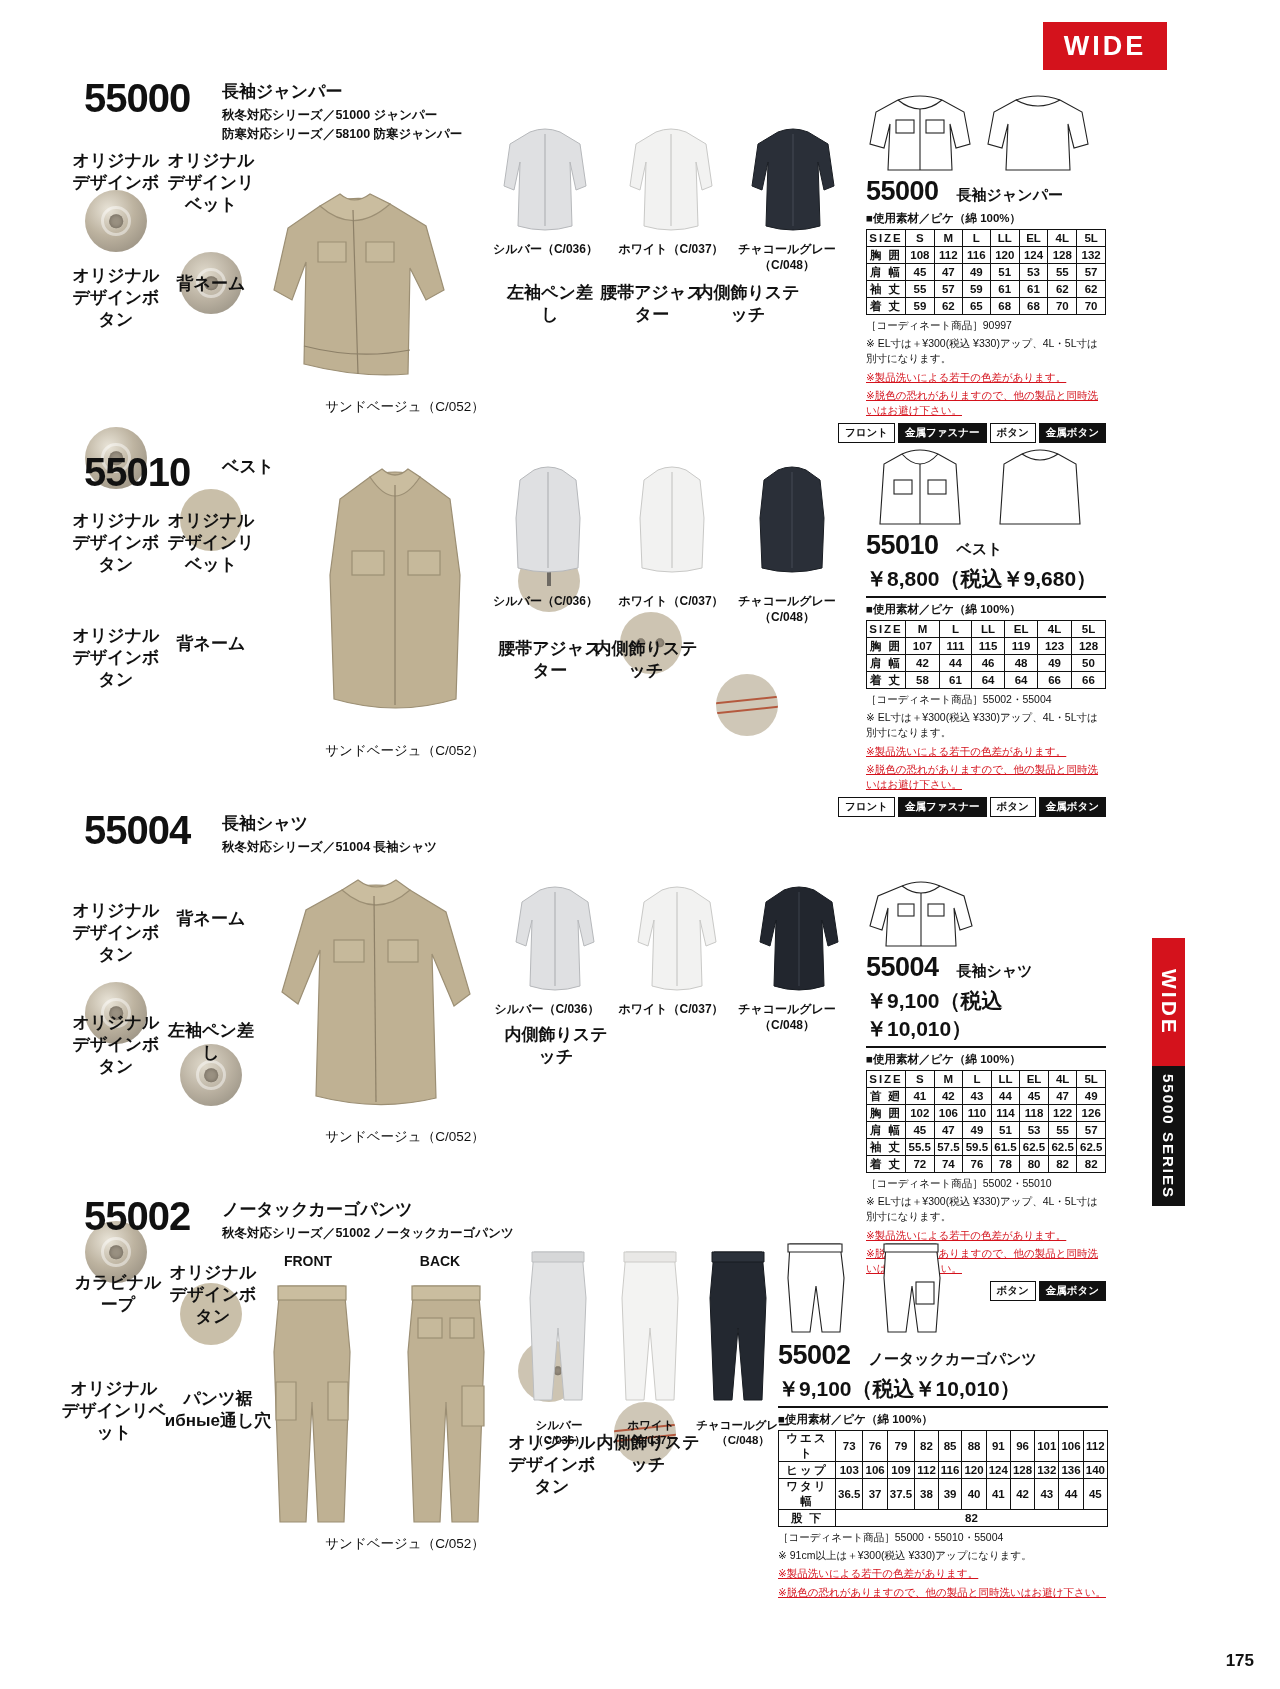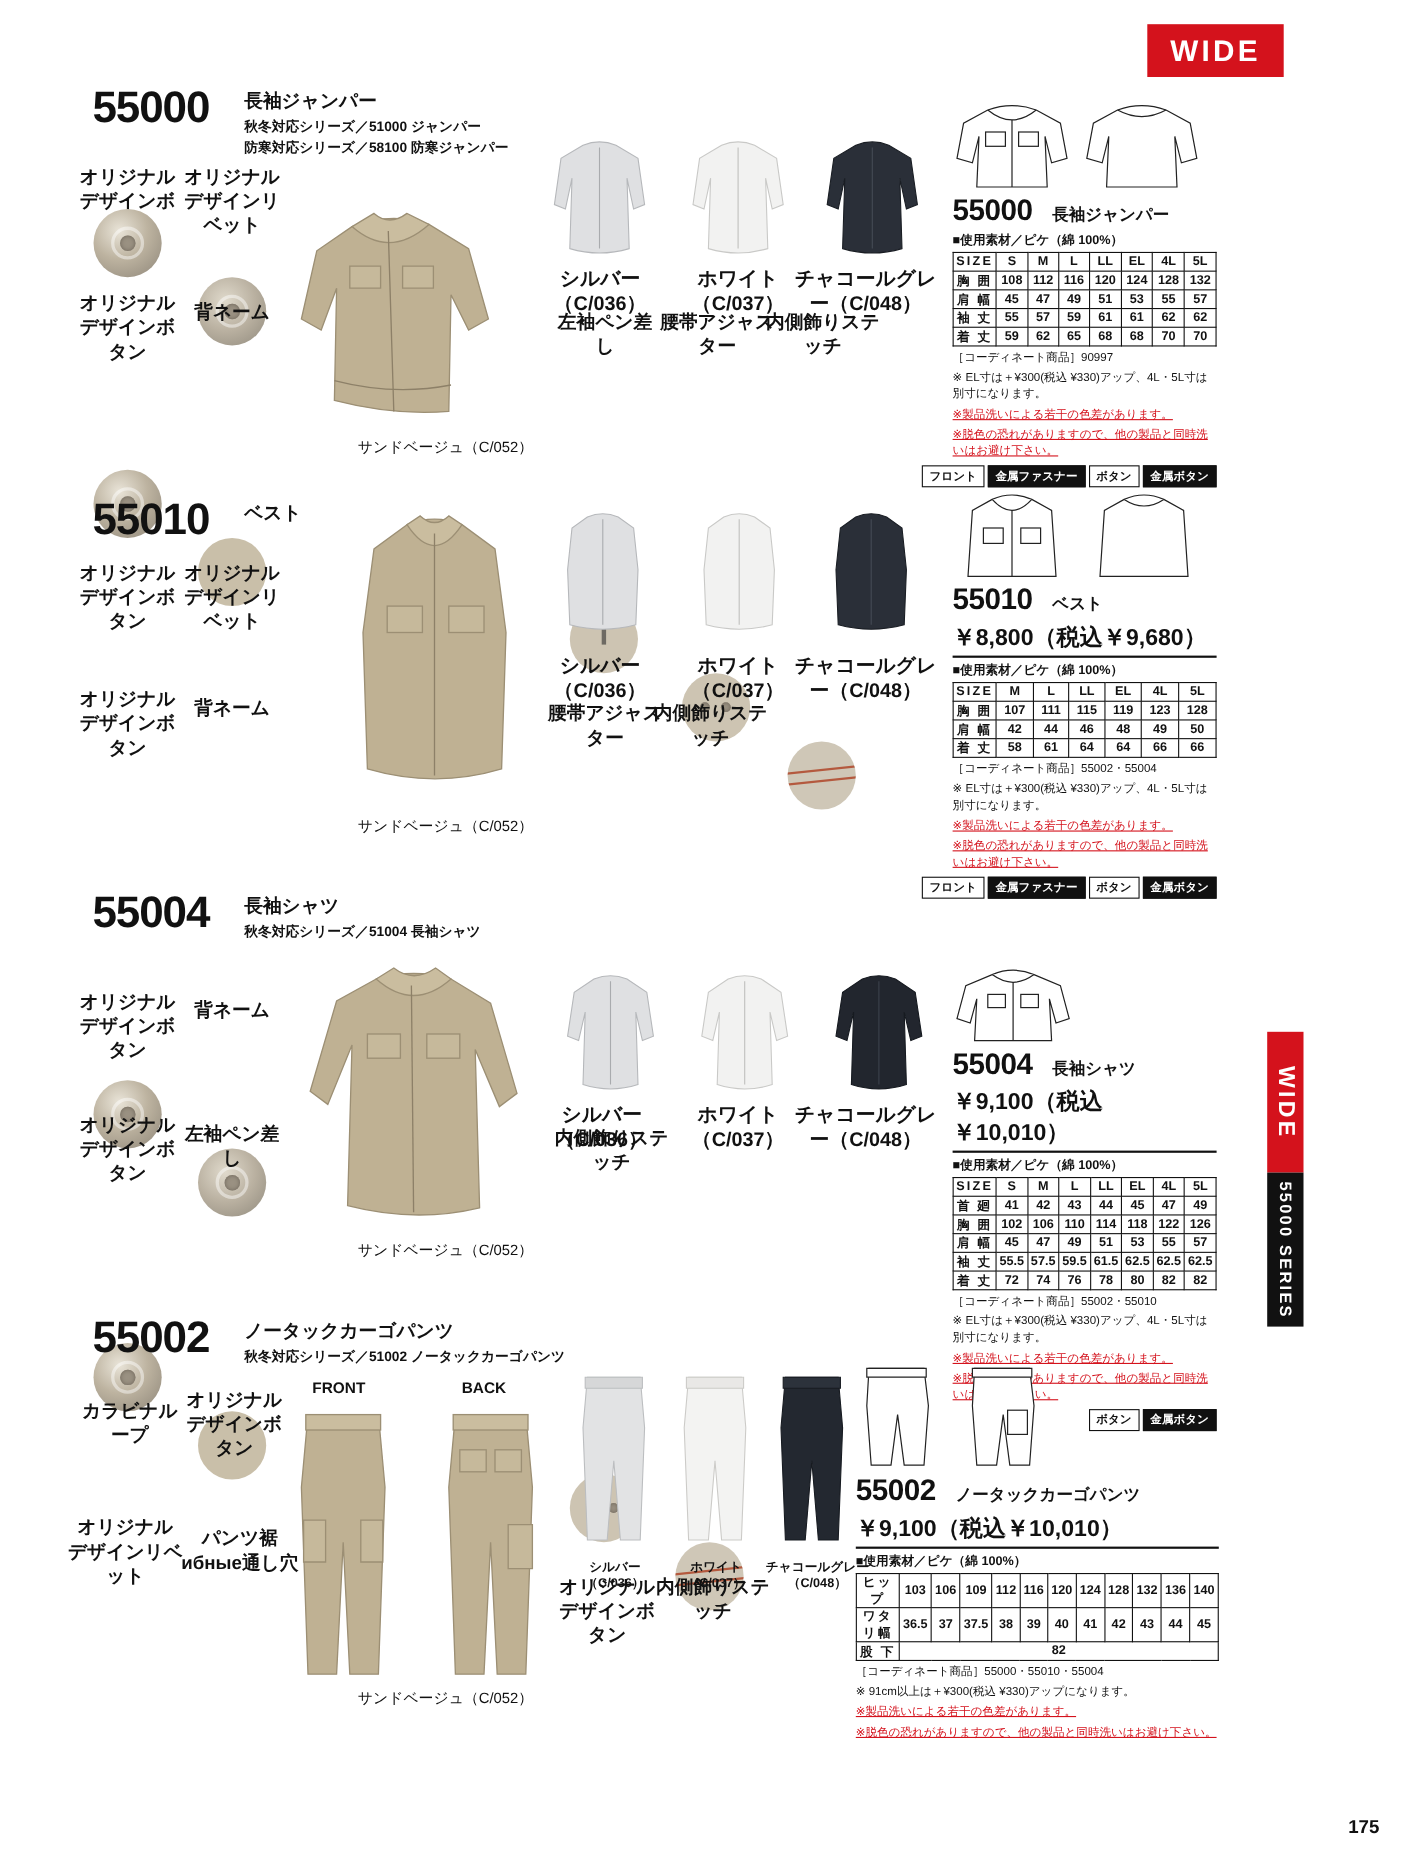--- a/index.html
+++ b/index.html
@@ -4,21 +4,21 @@
 <style>
   html,body{margin:0;padding:0;background:#fff;}
   body{width:1280px;height:1689px;position:relative;font-family:"Liberation Sans","DejaVu Sans",sans-serif;color:#111;overflow:hidden;}
   .page{position:relative;width:1280px;height:1689px;}
 
   
   .abs{position:absolute;}
   .code{font-size:40px;font-weight:bold;letter-spacing:-1px;line-height:1;}
   .name{font-size:17px;font-weight:bold;}
   .sub{font-size:12.5px;font-weight:bold;line-height:1.45;}
-  .cap{font-size:18px;font-weight:bold;text-align:center;line-height:1.3;}
+  .cap{font-size:12px;font-weight:bold;text-align:center;line-height:1.3;}
   .smcap{font-size:11.5px;font-weight:bold;text-align:center;line-height:1.3;}
   .colorcap{font-size:13.5px;font-weight:normal;text-align:center;}
 
   
   .wide-tag{background:#d4121c;color:#fff;font-weight:bold;font-size:27px;letter-spacing:3px;
             display:flex;align-items:center;justify-content:center;}
   .side-tag{background:#d4121c;color:#fff;font-weight:bold;font-size:21px;letter-spacing:3px;
             writing-mode:vertical-rl;display:flex;align-items:center;justify-content:center;}
   .side-black{background:#111;color:#fff;font-weight:bold;font-size:15px;letter-spacing:2px;
             writing-mode:vertical-rl;display:flex;align-items:center;justify-content:center;}
@@ -609,20 +609,34 @@
       </g>
     </svg>
     <div style="display:flex;align-items:baseline;gap:18px;margin-top:2px;">
       <span class="pcode">55002</span>
       <span class="pname">ノータックカーゴパンツ</span>
     </div>
     <div class="price" style="margin-top:4px;">￥9,100（税込￥10,010）</div>
     <div class="matline">■使用素材／ピケ（綿 100%）</div>
     <table class="spec">
       <tbody>
+          <tr>
+        <td class="hd" style="width:52px;">ウエスト</td>
+        <td>73</td>
+        <td>76</td>
+        <td>79</td>
+        <td>82</td>
+        <td>85</td>
+        <td>88</td>
+        <td>91</td>
+        <td>96</td>
+        <td>101</td>
+        <td>106</td>
+        <td>112</td>
+      </tr>
       <tr>
         <td class="hd">ヒップ</td>
         <td>103</td>
         <td>106</td>
         <td>109</td>
         <td>112</td>
         <td>116</td>
         <td>120</td>
         <td>124</td>
         <td>128</td>

